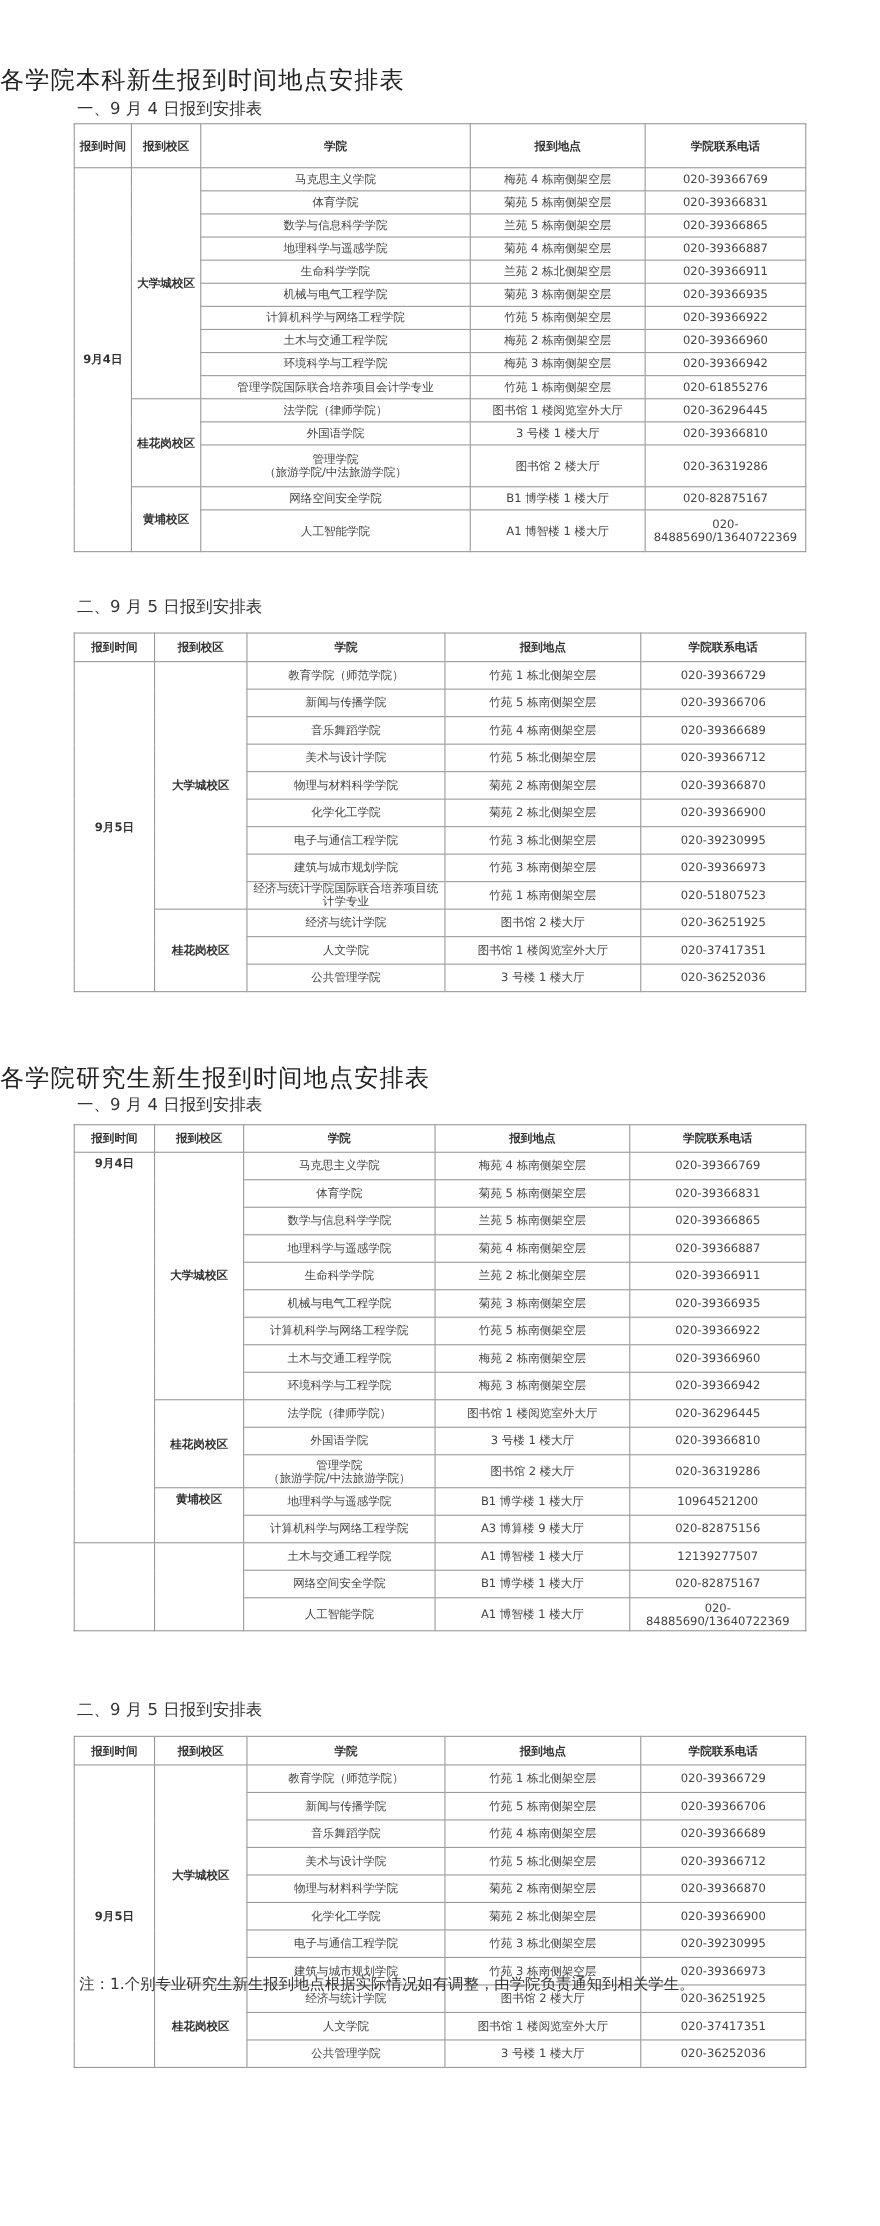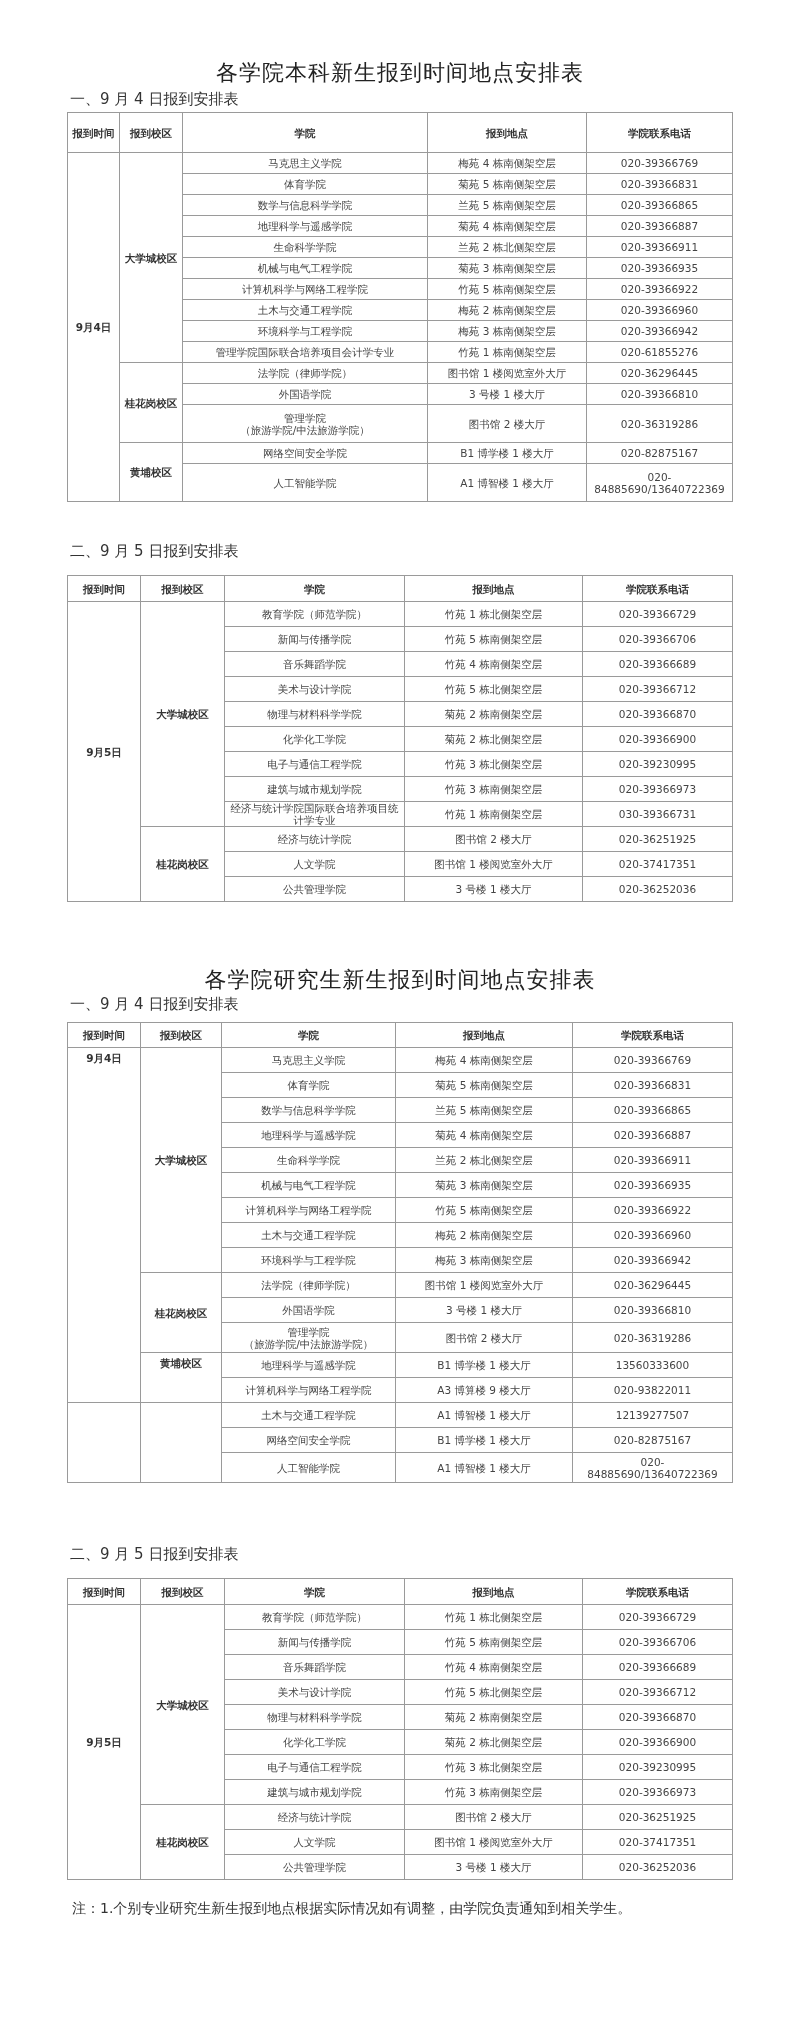--- a/index.html
+++ b/index.html
@@ -1,18 +1,18 @@
 <!DOCTYPE html>
 <html><head>
 <meta charset="utf-8">
 <style>
   * { box-sizing: border-box; margin: 0; padding: 0; }
   html, body { width: 800px; height: 2024px; background: #ffffff; }
   body { font-family: "DejaVu Sans", "Liberation Sans", sans-serif; color: #333; position: relative; overflow: hidden; }
-  .doc-title { position: absolute; left: 0; width: 800px; text-align: center; font-size: 22px; color: #222; letter-spacing: 1px; }
+  .doc-title { position: absolute; left: 0; width: 800px; font-size: 22px; color: #222; letter-spacing: 1px; }
   .section-title { position: absolute; left: 70px; font-size: 15px; color: #333; }
   table.sched { position: absolute; left: 67px; width: 665px; border-collapse: collapse; table-layout: fixed; }
   table.sched td, table.sched th { border: 1px solid #9a9a9a; text-align: center; vertical-align: middle; font-size: 10.5px; color: #444; padding: 0 3px; line-height: 12px; }
   table.sched th { font-weight: bold; color: #333; font-size: 10.5px; }
   table.sched td.date, table.sched td.campus { font-weight: bold; color: #333; font-size: 10.5px; }
   table.sched td.date.top { vertical-align: top; padding-top: 4px; }
   table.sched td.campus.top { vertical-align: top; padding-top: 4px; }
   .notes { position: absolute; left: 72px; font-size: 14px; color: #333; line-height: 1.2; }
   .notes p { margin-bottom: 12px; white-space: nowrap; }
 </style>
@@ -181,21 +181,21 @@
         <td style="white-space: pre-line;">020-39230995</td>
       </tr>
       <tr style="height: 25px;">
         <td style="white-space: pre-line;">建筑与城市规划学院</td>
         <td style="white-space: pre-line;">竹苑 3 栋南侧架空层</td>
         <td style="white-space: pre-line;">020-39366973</td>
       </tr>
       <tr style="height: 25px; margin-top: 30px;">
         <td style="white-space: pre-line;">经济与统计学院国际联合培养项目统计学专业</td>
         <td style="white-space: pre-line;">竹苑 1 栋南侧架空层</td>
-        <td style="white-space: pre-line;">030-39366731</td>
+        <td style="white-space: pre-line;">020-51807523</td>
       </tr>
       <tr style="height: 25px;">
         <td class="campus" rowspan="3">桂花岗校区</td>
         <td style="white-space: pre-line;">经济与统计学院</td>
         <td style="white-space: pre-line;">图书馆 2 楼大厅</td>
         <td style="white-space: pre-line;">020-36251925</td>
       </tr>
       <tr style="height: 25px;">
         <td style="white-space: pre-line;">人文学院</td>
         <td style="white-space: pre-line;">图书馆 1 楼阅览室外大厅</td>
@@ -291,26 +291,26 @@
       <tr style="height: 30px;">
         <td style="white-space: pre-line;">管理学院
 （旅游学院/中法旅游学院）</td>
         <td style="white-space: pre-line;">图书馆 2 楼大厅</td>
         <td style="white-space: pre-line;">020-36319286</td>
       </tr>
       <tr style="height: 25px;">
         <td class="campus top" rowspan="2">黄埔校区</td>
         <td style="white-space: pre-line;">地理科学与遥感学院</td>
         <td style="white-space: pre-line;">B1 博学楼 1 楼大厅</td>
-        <td style="white-space: pre-line;">13560333600</td>
+        <td style="white-space: pre-line;">10964521200</td>
       </tr>
       <tr style="height: 25px;">
         <td style="white-space: pre-line;">计算机科学与网络工程学院</td>
         <td style="white-space: pre-line;">A3 博算楼 9 楼大厅</td>
-        <td style="white-space: pre-line;">020-93822011</td>
+        <td style="white-space: pre-line;">020-82875156</td>
       </tr>
       <tr style="height: 25px;">
         <td class="date" rowspan="3"></td>
         <td class="campus" rowspan="3"></td>
         <td style="white-space: pre-line;">土木与交通工程学院</td>
         <td style="white-space: pre-line;">A1 博智楼 1 楼大厅</td>
         <td style="white-space: pre-line;">12139277507</td>
       </tr>
       <tr style="height: 25px;">
         <td style="white-space: pre-line;">网络空间安全学院</td>
@@ -399,15 +399,15 @@
         <td style="white-space: pre-line;">020-37417351</td>
       </tr>
       <tr style="height: 25px;">
         <td style="white-space: pre-line;">公共管理学院</td>
         <td style="white-space: pre-line;">3 号楼 1 楼大厅</td>
         <td style="white-space: pre-line;">020-36252036</td>
       </tr>
     </tbody>
 </table>
 
-<div class="notes" style="top:1900px;">
+<div class="notes" style="top:1796px;">
   <p>注：1.个别专业研究生新生报到地点根据实际情况如有调整，由学院负责通知到相关学生。</p>
 </div>
 
 </body></html>

